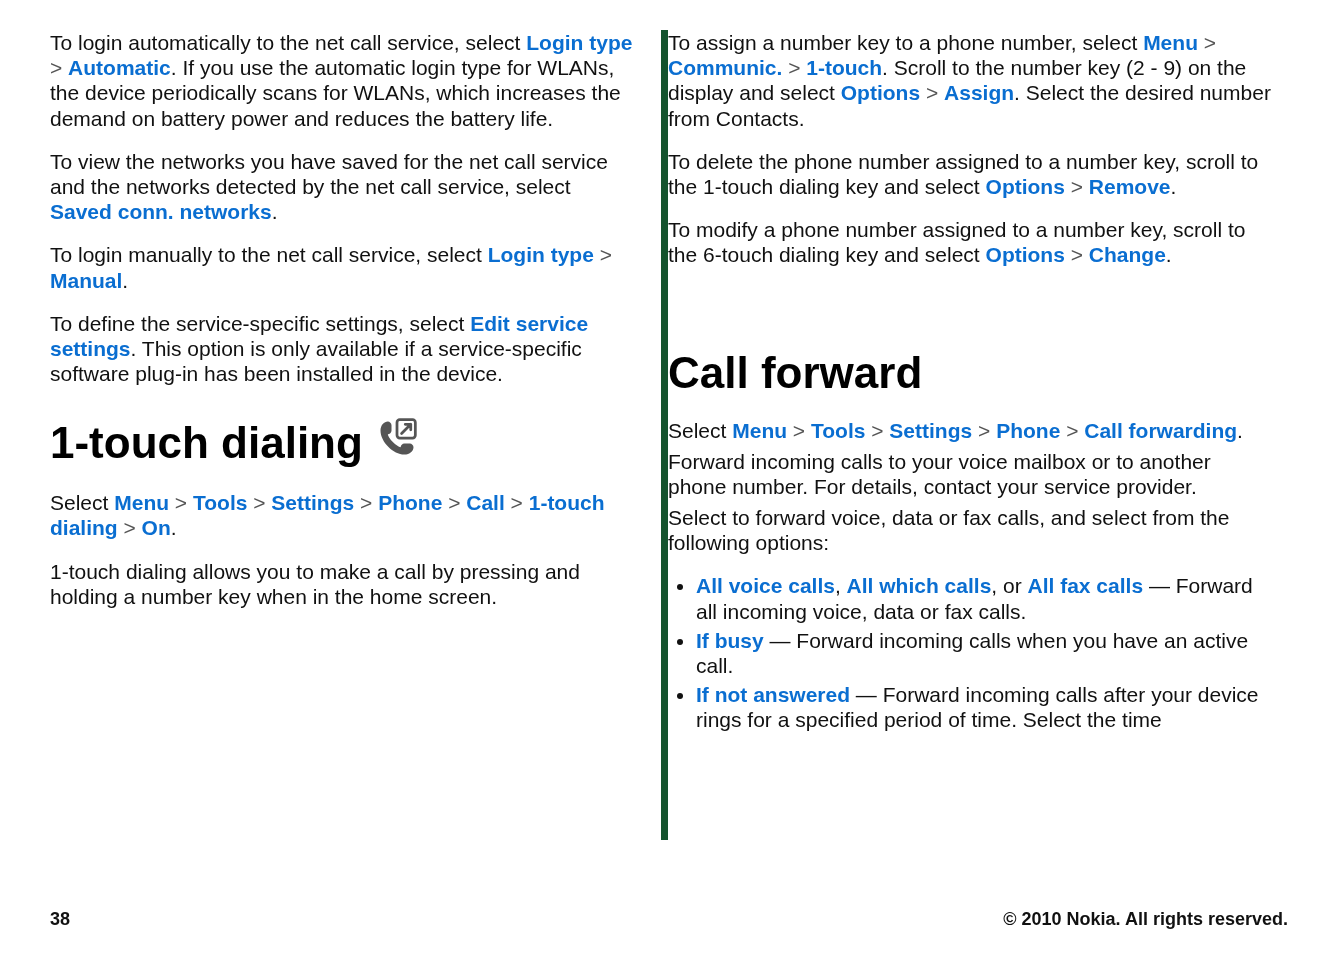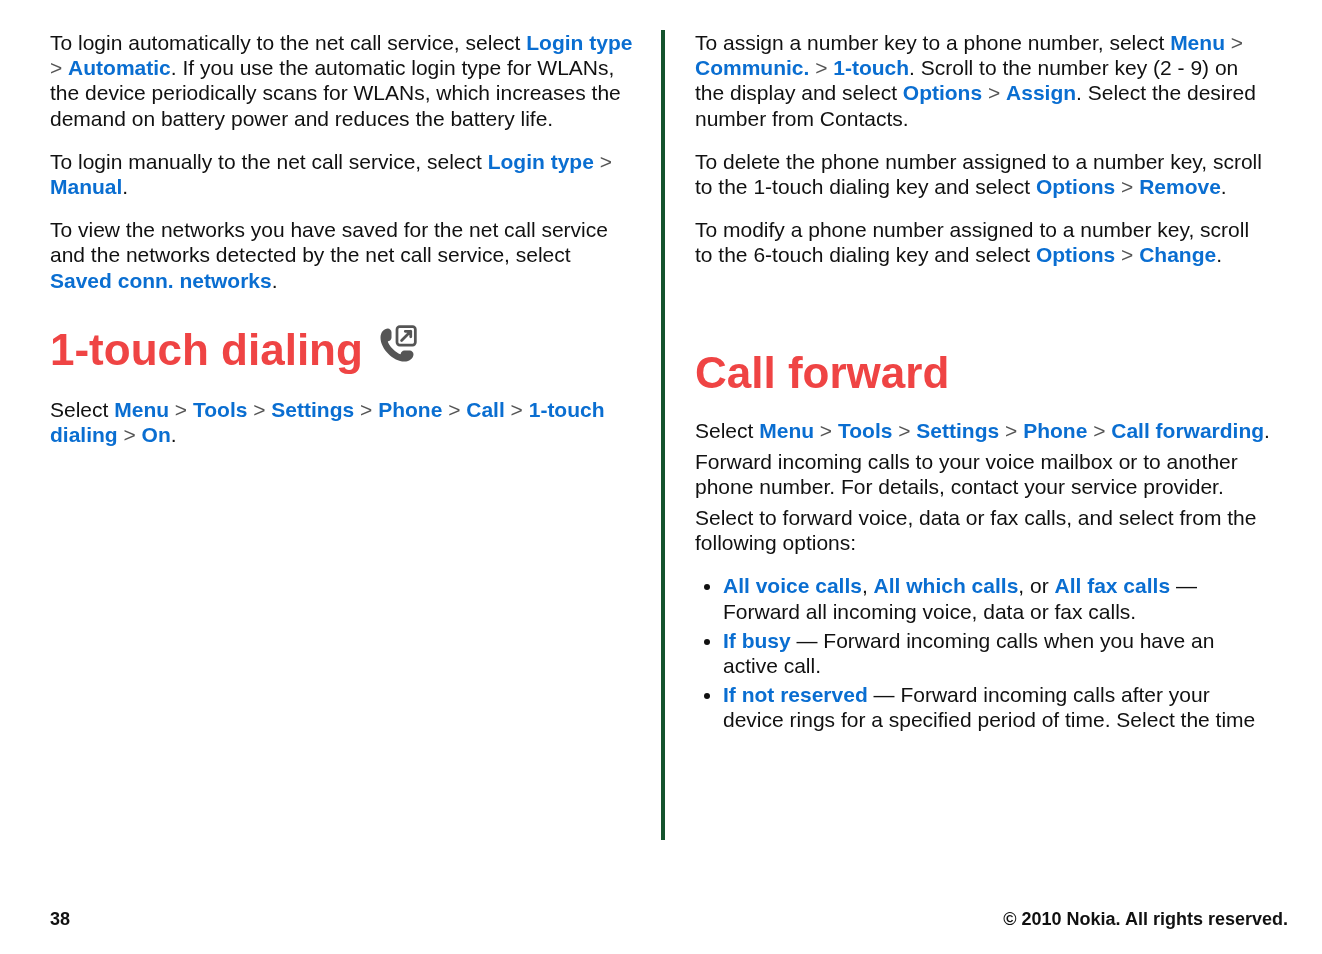--- a/index.html
+++ b/index.html
@@ -20,33 +20,32 @@
     box-sizing: border-box;
   }
   .col {
     width: 50%;
     box-sizing: border-box;
   }
   .col-left {
     padding-right: 24px;
   }
   .col-right {
-    padding-left: 30px;
-    border-left: 4px solid #14532d;
+    border-left: 7px solid #14532d;
   }
   p {
     font-size: 21px;
     line-height: 1.2;
     margin: 0 0 18px 0;
     font-weight: 500;
   }
   h1 {
     font-size: 44px;
     font-weight: 700;
-    color: #ef4444;
+    color: #000000;
     margin: 30px 0 20px 0;
     display: flex;
     align-items: center;
     gap: 12px;
   }
   .breadcrumb {
     font-size: 21px;
     line-height: 1.2;
     margin: 0 0 18px 0;
     font-weight: 500;
@@ -88,43 +87,47 @@
 <body>
 
 <div class="page">
   <div class="col col-left">
 
     <p>
       <span>To login automatically to the net call service, select </span><span class="kw">Login type</span><span class="gt"> &gt; </span><span class="kw">Automatic</span><span>. If you use the automatic login type for WLANs, the device periodically scans for WLANs, which increases the demand on battery power and reduces the battery life.</span>
     </p>
 
     <p>
+      <span>To view the networks you have saved for the net call service and the networks detected by the net call service, select </span><span class="kw">Saved conn. networks</span><span>.</span>
+    </p>
+
+    <p>
       <span>To login manually to the net call service, select </span><span class="kw">Login type</span><span class="gt"> &gt; </span><span class="kw">Manual</span><span>.</span>
     </p>
 
     <p>
-      <span>To view the networks you have saved for the net call service and the networks detected by the net call service, select </span><span class="kw">Saved conn. networks</span><span>.</span>
+      <span>To define the service-specific settings, select </span><span class="kw">Edit service settings</span><span>. This option is only available if a service-specific software plug-in has been installed in the device.</span>
     </p>
-
 
     <h1>
       <span>1-touch dialing</span>
       <span>
         <svg class="icon-svg" viewBox="0 0 48 48">
           <path d="M14 6 C10 6 6 10 6 16 C6 28 20 42 32 42 C38 42 42 38 42 34 C42 32 40 30 38 30 L32 30 C30 30 28 32 28 34 C24 34 14 24 14 20 C16 20 18 18 18 16 L18 10 C18 8 16 6 14 6 Z" fill="#555"></path>
           <rect x="24" y="4" width="20" height="20" rx="3" fill="none" stroke="#555" stroke-width="3"></rect>
           <path d="M29 19 L39 9 M39 9 L33 9 M39 9 L39 15" fill="none" stroke="#555" stroke-width="3" stroke-linecap="round"></path>
         </svg>
       </span>
     </h1>
 
     <div class="breadcrumb">
       <span>Select </span><span class="kw">Menu</span><span class="gt"> &gt; </span><span class="kw">Tools</span><span class="gt"> &gt; </span><span class="kw">Settings</span><span class="gt"> &gt; </span><span class="kw">Phone</span><span class="gt"> &gt; </span><span class="kw">Call</span><span class="gt"> &gt; </span><span class="kw">1-touch dialing</span><span class="gt"> &gt; </span><span class="kw">On</span><span>.</span>
     </div>
 
+    <p>1-touch dialing allows you to make a call by pressing and holding a number key when in the home screen.</p>
   </div>
 
   <div class="col col-right">
 
     <p>
       <span>To assign a number key to a phone number, select </span><span class="kw">Menu</span><span class="gt"> &gt; </span><span class="kw">Communic.</span><span class="gt"> &gt; </span><span class="kw">1-touch</span><span>. Scroll to the number key (2 - 9) on the display and select </span><span class="kw">Options</span><span class="gt"> &gt; </span><span class="kw">Assign</span><span>. Select the desired number from Contacts.</span>
     </p>
 
     <p>
       <span>To delete the phone number assigned to a number key, scroll to the 1-touch dialing key and select </span><span class="kw">Options</span><span class="gt"> &gt; </span><span class="kw">Remove</span><span>.</span>
@@ -146,21 +149,21 @@
     <p>Select to forward voice, data or fax calls, and select from the following options:</p>
 
     <ul>
       <li>
         <span class="kw">All voice calls</span><span>, </span><span class="kw">All which calls</span><span>, or </span><span class="kw">All fax calls</span><span> — Forward all incoming voice, data or fax calls.</span>
       </li>
       <li>
         <span class="kw">If busy</span><span>  — Forward incoming calls when you have an active call.</span>
       </li>
       <li>
-        <span class="kw">If not reserved</span><span>  — Forward incoming calls after your device rings for a specified period of time. Select the time</span>
+        <span class="kw">If not answered</span><span>  — Forward incoming calls after your device rings for a specified period of time. Select the time</span>
       </li>
     </ul>
 
   </div>
 </div>
 
 <div class="footer">
   <span>38</span>
   <span>© 2010 Nokia. All rights reserved.</span>
 </div>

